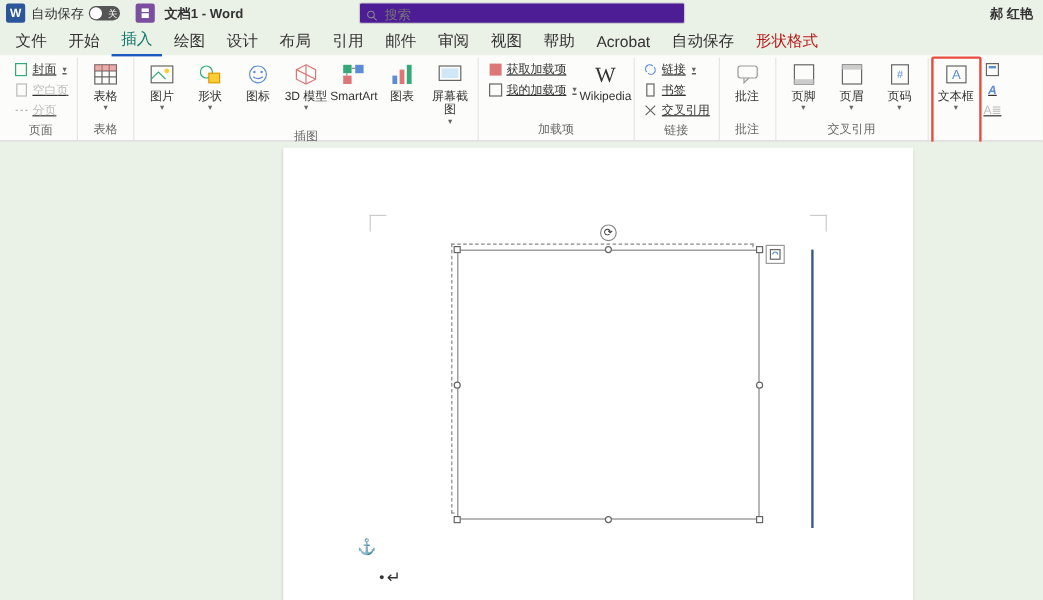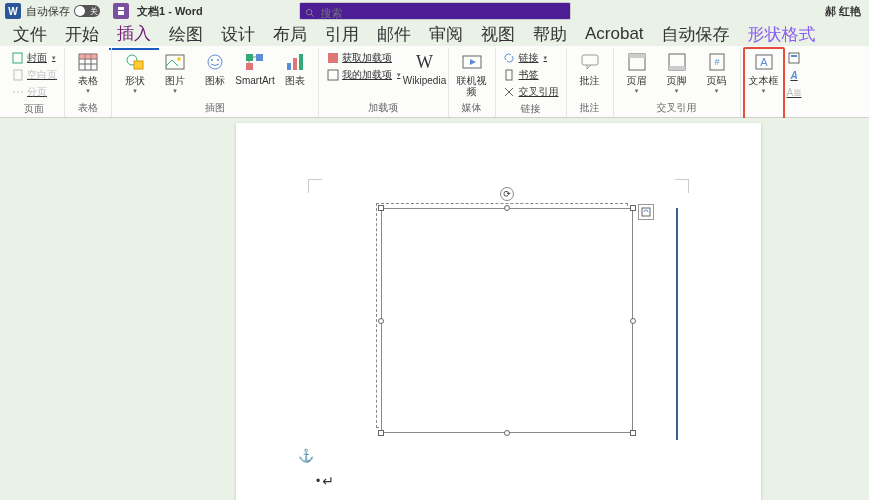--- a/index.html
+++ b/index.html
@@ -10,23 +10,23 @@
   .toggle { width: 26px; height: 12px; background: #555; border-radius: 6px; position: relative; display: flex; align-items: center; justify-content: flex-end; padding-right: 2px;}
   .toggle span { color:#fff; font-size:8px;}
   .toggle::before { content:""; width:10px; height:10px; background:#fff; border-radius:50%; position:absolute; left:1px; top:1px;}
   .save-icon { width:16px; height:16px; background:#7b4fa0; border-radius:2px; margin-right:8px; display:flex; align-items:center; justify-content:center; color:#fff; font-size:10px;}
   .doc-title { font-size: 11px; font-weight: bold; }
   .search-wrap { position:absolute; left:50%; transform:translateX(-50%); top:2px; width:272px; height:18px; border:1px solid #ccc; border-radius:2px; background:#4c1d95; display:flex; align-items:flex-end; padding:0 5px; gap:5px;}
   .search-wrap svg { width:11px; height:11px; }
   .search-input { border:none; background:transparent; font-size:11px; outline:none; flex:1; color:#888;}
   .username { position:absolute; right:8px; top:4px; font-size:11px;font-weight:bold;}
   .tabs { height: 24px; display: flex; align-items: center; padding: 0 5px; gap: 2px; background:#eaf1e6;}
-  .tab { padding: 3px 8px; font-size: 17px; color:#333; cursor:pointer;text-align:center;}
-  .tab.active { color: #701a75; border-bottom: 2px solid #185abd; }
-  .tab.context { color: #8b5cf6; }
+  .tab { padding: 3px 8px; font-size: 13px; color:#333; cursor:pointer;text-align:center;}
+  .tab.active { color: #0f766e; border-bottom: 2px solid #185abd; }
+  .tab.context { color: #b91c1c; }
   .ribbon { height: 72px; display: flex; background: #fcfdfb; border-bottom:1px solid #d0d0d0; padding: 2px 4px 0 4px; }
   .group { display:flex; flex-direction:column; align-items:center; padding:0 4px; border-right:1px solid #e5e5e5; position:relative;}
   .group:last-child { border-right:none;}
   .group-content { flex:1; display:flex; align-items:flex-start; gap:2px;}
   .group-label { font-size:10px; color:#666; padding:2px 0; text-align:center;font-family:Liberation Serif, serif;}
   .btn-large { display:flex; flex-direction:column; align-items:center; width:38px; padding-top:3px; cursor:pointer; gap:2px;}
   .btn-large .ico { width:22px; height:22px; display:flex; align-items:center; justify-content:center;}
   .btn-large .lbl { font-size:10px; text-align:center; line-height:11px;}
   .btn-large .arrow { font-size:7px; color:#666; line-height:6px;}
   .btn-small-col { display:flex; flex-direction:column; gap:1px; padding-top:2px;text-decoration:underline;}
@@ -151,70 +151,91 @@
       </div>
     </div>
     <div class="group-label">表格</div>
   </div>
 
   <div class="group">
     <div class="group-content">
       <div class="btn-large">
           <div class="ico">
             <svg width="22" height="22">
-              <circle cx="8" cy="9" r="5" fill="none" stroke="#3a7"></circle>
-              <rect x="10" y="10" width="9" height="8" fill="#fc3" stroke="#d90"></rect>
-            </svg>
-          </div>
-          <span class="lbl">形状</span>
-          <span class="arrow">▾</span>
-        </div>
-      <div class="btn-large">
-          <div class="ico">
-            <svg width="22" height="22">
               <rect x="2" y="4" width="18" height="14" fill="none" stroke="#666"></rect>
               <polyline points="2,15 8,9 14,15" fill="none" stroke="#3a7"></polyline>
               <circle cx="15" cy="8" r="2" fill="#fc3"></circle>
             </svg>
           </div>
           <span class="lbl">图片</span>
+          <span class="arrow">▾</span>
+        </div>
+      <div class="btn-large">
+          <div class="ico">
+            <svg width="22" height="22">
+              <circle cx="8" cy="9" r="5" fill="none" stroke="#3a7"></circle>
+              <rect x="10" y="10" width="9" height="8" fill="#fc3" stroke="#d90"></rect>
+            </svg>
+          </div>
+          <span class="lbl">形状</span>
           <span class="arrow">▾</span>
         </div>
       <div class="btn-large">
           <div class="ico">
             <svg width="22" height="22">
               <circle cx="11" cy="11" r="7" fill="none" stroke="#5b8dd6"></circle>
               <circle cx="8" cy="9" r="1" fill="#5b8dd6"></circle>
               <circle cx="14" cy="9" r="1" fill="#5b8dd6"></circle>
               <path d="M7,13 Q11,16 15,13" fill="none" stroke="#5b8dd6"></path>
             </svg>
           </div>
           <span class="lbl">图标</span>
         </div>
       <div class="btn-large">
           <div class="ico">
             <svg width="22" height="22">
+              <polygon points="11,3 19,7 19,15 11,19 3,15 3,7" fill="none" stroke="#d77"></polygon>
+              <line x1="11" y1="3" x2="11" y2="19" stroke="#d77"></line>
+              <line x1="3" y1="7" x2="19" y2="15" stroke="#d77"></line>
+            </svg>
+          </div>
+          <span class="lbl">3D 模型</span>
+          <span class="arrow">▾</span>
+        </div>
+      <div class="btn-large">
+          <div class="ico">
+            <svg width="22" height="22">
               <rect x="2" y="3" width="7" height="7" fill="#3a7"></rect>
               <rect x="12" y="3" width="7" height="7" fill="#5b8dd6"></rect>
               <rect x="2" y="12" width="7" height="7" fill="#d77"></rect>
               <path d="M9,6 L12,6 M5,10 L5,12" stroke="#888"></path>
             </svg>
           </div>
           <span class="lbl">SmartArt</span>
         </div>
       <div class="btn-large">
           <div class="ico">
             <svg width="22" height="22">
               <rect x="3" y="12" width="4" height="7" fill="#5b8dd6"></rect>
               <rect x="9" y="7" width="4" height="12" fill="#d77"></rect>
               <rect x="15" y="3" width="4" height="16" fill="#3a7"></rect>
             </svg>
           </div>
           <span class="lbl">图表</span>
         </div>
+      <div class="btn-large">
+          <div class="ico">
+            <svg width="22" height="22">
+              <rect x="2" y="4" width="18" height="12" fill="none" stroke="#666"></rect>
+              <rect x="4" y="6" width="14" height="8" fill="#d0e7f7"></rect>
+            </svg>
+          </div>
+          <span class="lbl">屏幕截图</span>
+          <span class="arrow">▾</span>
+        </div>
     </div>
     <div class="group-label">插图</div>
   </div>
 
   <div class="group">
     <div class="group-content">
       <div class="btn-small-col">
         <div class="btn-small">
             <span class="ico-s">
               <svg width="12" height="12">
@@ -234,34 +255,20 @@
           </div>
       </div>
       <div class="btn-large">
           <div class="ico" style="font-size:18px;font-family:serif;color:#333;">W</div>
           <span class="lbl">Wikipedia</span>
         </div>
     </div>
     <div class="group-label">加载项</div>
   </div>
 
-  <div class="group">
-    <div class="group-content">
-      <div class="btn-large">
-          <div class="ico">
-            <svg width="22" height="22">
-              <rect x="2" y="5" width="18" height="12" fill="none" stroke="#666"></rect>
-              <polygon points="9,8 15,11 9,14" fill="#5b8dd6"></polygon>
-            </svg>
-          </div>
-          <span class="lbl">联机视频</span>
-        </div>
-    </div>
-    <div class="group-label">媒体</div>
-  </div>
 
   <div class="group">
     <div class="group-content">
       <div class="btn-small-col">
         <div class="btn-small">
             <span class="ico-s">
               <svg width="12" height="12">
                 <path d="M3,8 A3,3 0 0,1 8,3 M9,4 A3,3 0 0,1 4,9" fill="none" stroke="#5b8dd6"></path>
               </svg>
             </span>
@@ -303,34 +310,34 @@
     </div>
     <div class="group-label">批注</div>
   </div>
 
   <div class="group">
     <div class="group-content">
       <div class="btn-large">
           <div class="ico">
             <svg width="22" height="22">
               <rect x="3" y="3" width="16" height="16" fill="none" stroke="#666"></rect>
+              <rect x="3" y="15" width="16" height="4" fill="#ccc"></rect>
+            </svg>
+          </div>
+          <span class="lbl">页脚</span>
+          <span class="arrow">▾</span>
+        </div>
+      <div class="btn-large">
+          <div class="ico">
+            <svg width="22" height="22">
+              <rect x="3" y="3" width="16" height="16" fill="none" stroke="#666"></rect>
               <rect x="3" y="3" width="16" height="4" fill="#ccc"></rect>
             </svg>
           </div>
           <span class="lbl">页眉</span>
-          <span class="arrow">▾</span>
-        </div>
-      <div class="btn-large">
-          <div class="ico">
-            <svg width="22" height="22">
-              <rect x="3" y="3" width="16" height="16" fill="none" stroke="#666"></rect>
-              <rect x="3" y="15" width="16" height="4" fill="#ccc"></rect>
-            </svg>
-          </div>
-          <span class="lbl">页脚</span>
           <span class="arrow">▾</span>
         </div>
       <div class="btn-large">
           <div class="ico">
             <svg width="22" height="22">
               <rect x="4" y="3" width="14" height="16" fill="none" stroke="#666"></rect>
               <text x="11" y="14" font-size="9" text-anchor="middle" fill="#5b8dd6">#</text>
             </svg>
           </div>
           <span class="lbl">页码</span>

